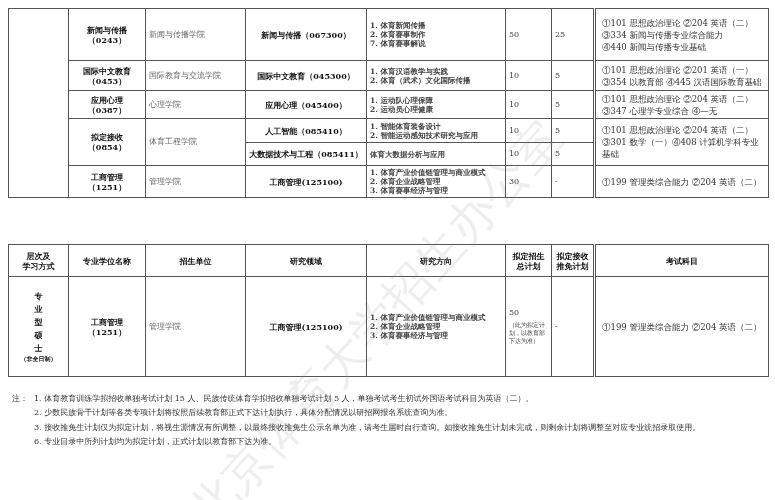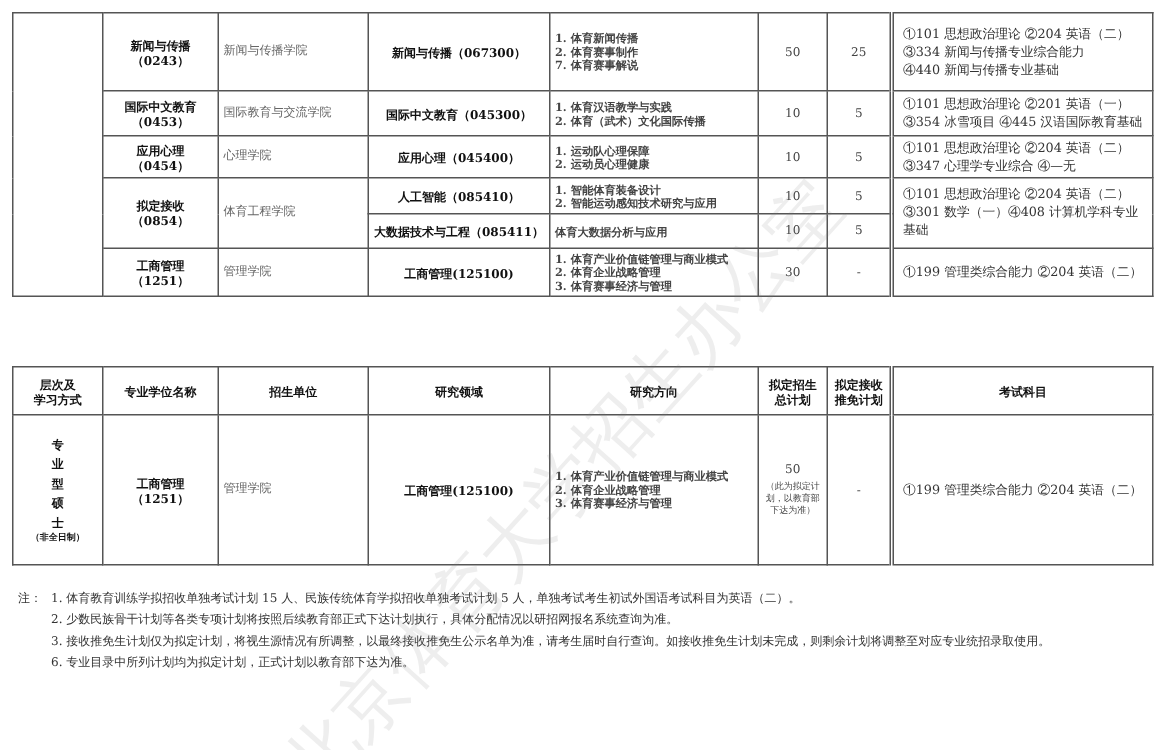--- a/index.html
+++ b/index.html
@@ -5,21 +5,21 @@
   html, body { margin:0; padding:0; background:#ffffff; }
   body { width:775px; height:500px; position:relative; overflow:hidden;
          font-family:"DejaVu Serif","Liberation Serif",serif; color:#222; }
   table { position:absolute; border-collapse:collapse; table-layout:fixed; }
   td, th { border:1px solid #555; padding:0 3px; vertical-align:middle; font-size:8px; line-height:10px; }
   .c { text-align:center; }
   .b { font-weight:bold; color:#111; }
   .gray { color:#666; font-size:8px;font-family:Liberation Mono, monospace; }
   .dir { color:#444; font-size:7.5px; line-height:9px;font-weight:bold; }
   .exam { font-size:8.5px; line-height:12px; color:#333; padding-left:6px; border-left:3px double #555; }
-  .num { color:#444; font-size:8px; text-align:center; }
+  .num { color:#444; font-size:8px; }
   #t1 { left:8px; top:8px; width:760px; }
   #t2 { left:8px; top:244px; width:760px; }
   #t1 td { height:auto; }
   .vert { line-height:13px; }
   .tiny { font-size:6px; line-height:8px; }
   .notes { position:absolute; left:12px; top:392px; font-size:8px; line-height:14.4px; color:#333; }
   .note-row { display:flex; }
   .note-prefix { width:22px; }
   .watermark { position:absolute; left:205px; top:170px; width:380px; height:330px; pointer-events:none; }
   .watermark span { position:absolute; left:-20px; top:150px; font-size:48px; color:rgba(120,120,120,0.13);
@@ -69,27 +69,27 @@
     <td class="gray">国际教育与交流学院</td>
     <td class="c b">国际中文教育（045300）</td>
     <td class="dir">
           <div>1. 体育汉语教学与实践</div>
           <div>2. 体育（武术）文化国际传播</div>
         </td>
     <td class="num">10</td>
     <td class="num">5</td>
     <td class="exam">
           <div>①101 思想政治理论 ②201 英语（一）</div>
-          <div>③354 冰雪项目 ④445 汉语国际教育基础</div>
+          <div>③354 以教育部 ④445 汉语国际教育基础</div>
         </td>
   </tr>
   <tr style="height:28px">
     <td class="c b">
           <div>应用心理</div>
-          <div>（0454）</div>
+          <div>（0387）</div>
         </td>
     <td class="gray">心理学院</td>
     <td class="c b">应用心理（045400）</td>
     <td class="dir">
           <div>1. 运动队心理保障</div>
           <div>2. 运动员心理健康</div>
         </td>
     <td class="num">10</td>
     <td class="num">5</td>
     <td class="exam">

